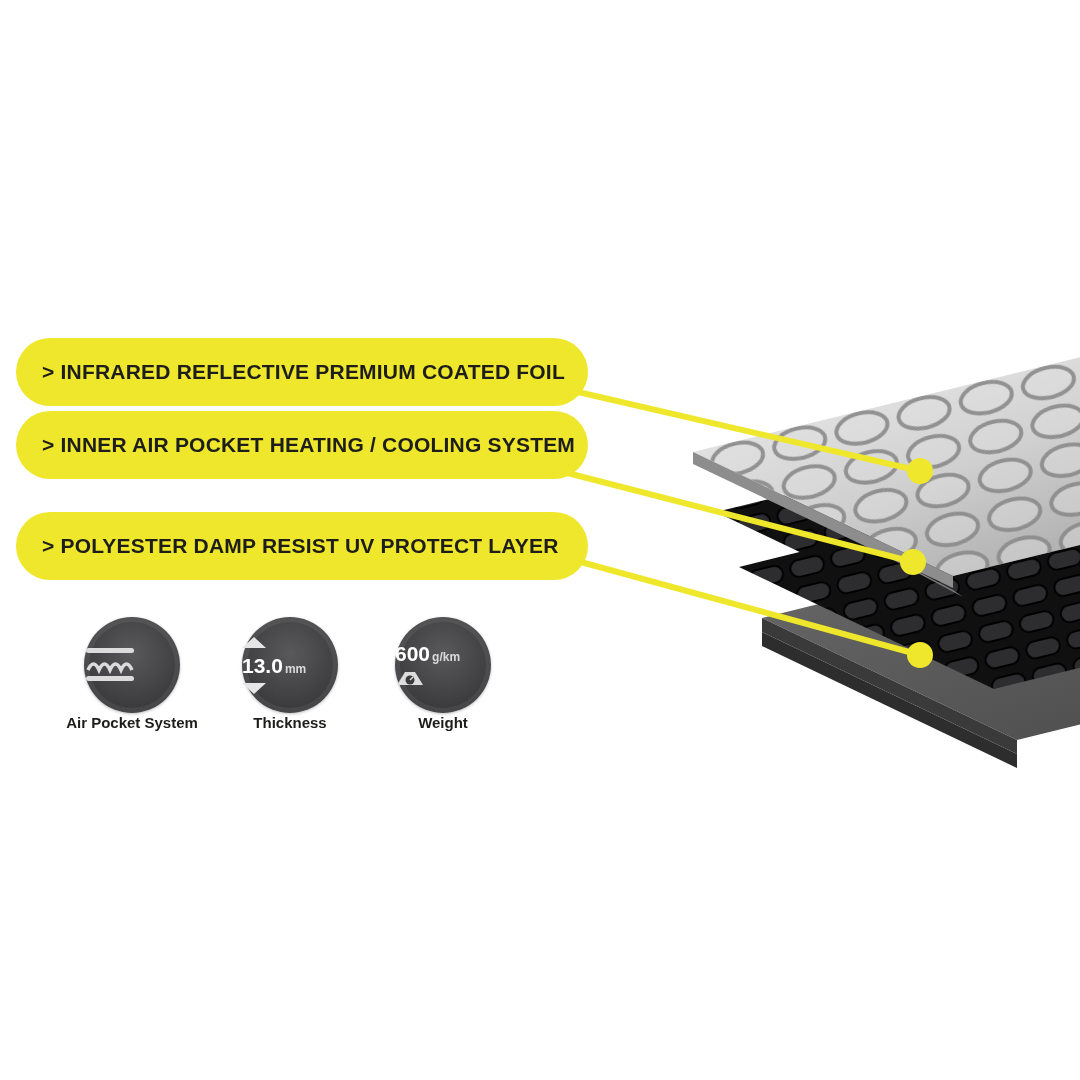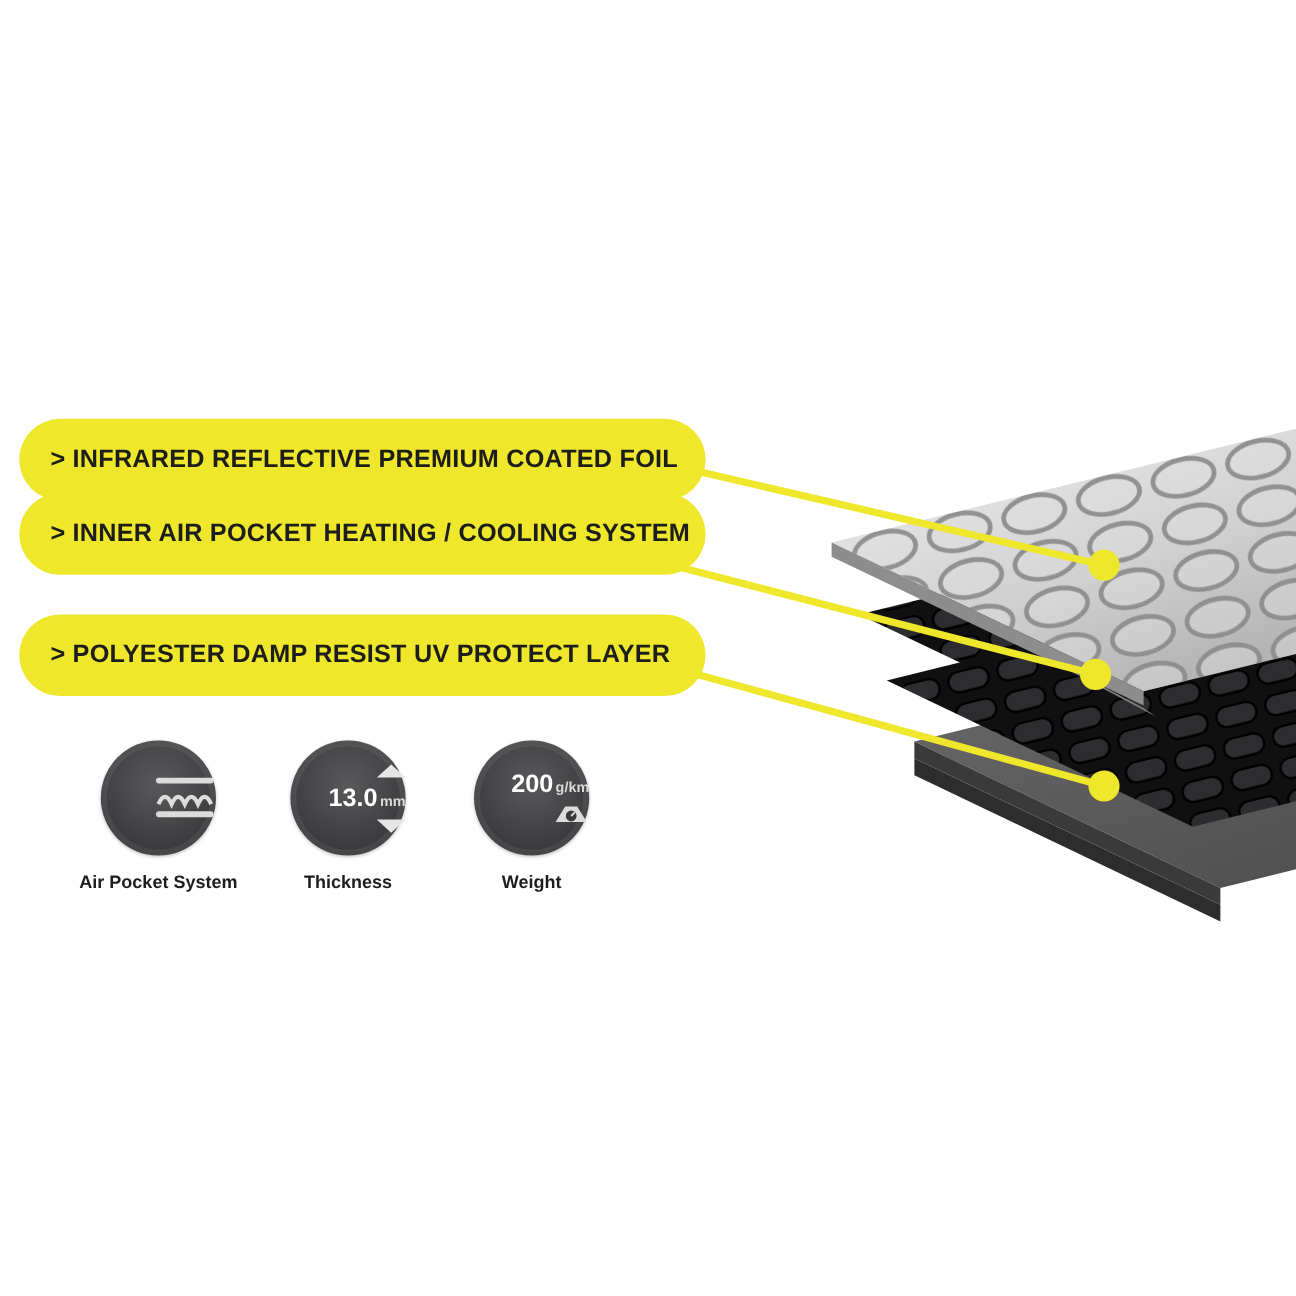--- a/index.html
+++ b/index.html
@@ -24,40 +24,40 @@
     border-radius:34px;
     display:flex;align-items:center;
     padding-left:26px;
     z-index:3;
     white-space:nowrap;
   }
   .banner-text{
     font-weight:bold;font-size:21px;letter-spacing:0.2px;
     color:var(--text-dark,#1d1d1b);
   }
-  .banner-1{top:349px;text-align:center;}
+  .banner-1{top:338px;text-align:center;}
   .banner-2{top:411px;}
   .banner-3{top:512px;}
 
   .spec{
     position:absolute;top:617px;width:160px;
     display:flex;flex-direction:column;align-items:center;
     z-index:3;
   }
   .spec-1{left:52px;}
   .spec-2{left:210px;}
   .spec-3{left:363px;}
   .spec-circle{
     width:96px;height:96px;border-radius:50%;
     background:radial-gradient(circle at 50% 38%, #59595b 0%, #424244 55%, #2e2e30 100%);
     box-shadow:inset 0 0 0 5px rgba(255,255,255,0.07), 0 1px 3px rgba(0,0,0,0.25);
-    display:flex;flex-direction:column;align-items:flex-end;justify-content:center;
+    display:flex;flex-direction:column;align-items:flex-start;justify-content:center;
   }
   .spec-label{
-    margin-top:14px;font-size:15px;font-weight:bold;color:var(--text-dark,#1d1d1b);
+    margin-top:1px;font-size:15px;font-weight:bold;color:var(--text-dark,#1d1d1b);
     text-align:center;
   }
   .spec-value{
     display:flex;align-items:baseline;color:#ffffff;line-height:1;
   }
   .spec-value .val{font-size:21px;font-weight:bold;}
   .spec-value .unit{font-size:12px;font-weight:bold;color:#d9d9d9;margin-left:2px;}
   .tri{width:0;height:0;}
   .tri-up{
     border-left:12px solid transparent;border-right:12px solid transparent;
@@ -150,21 +150,21 @@
       <span class="unit">mm</span>
     </div>
     <div class="tri tri-down"></div>
   </div>
   <div class="spec-label">Thickness</div>
 </div>
 
 <div class="spec spec-3">
   <div class="spec-circle">
     <div class="spec-value">
-      <span class="val">200</span>
+      <span class="val">600</span>
       <span class="unit">g/km</span>
     </div>
     <div class="gauge-wrap">
       <svg width="30" height="18" viewBox="0 0 30 18" xmlns="http://www.w3.org/2000/svg">
         <path d="M2,16 L10,3 h10 l8,13 z" fill="#dcdcdc"></path>
         <circle cx="15" cy="11" r="4.5" fill="#3a3a3c"></circle>
         <line x1="15" y1="11" x2="18" y2="8" stroke="#dcdcdc" stroke-width="1.5"></line>
       </svg>
     </div>
   </div>

